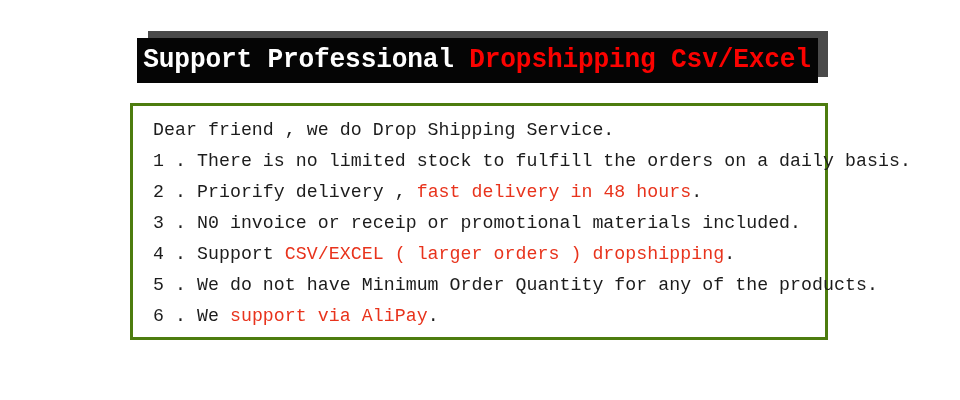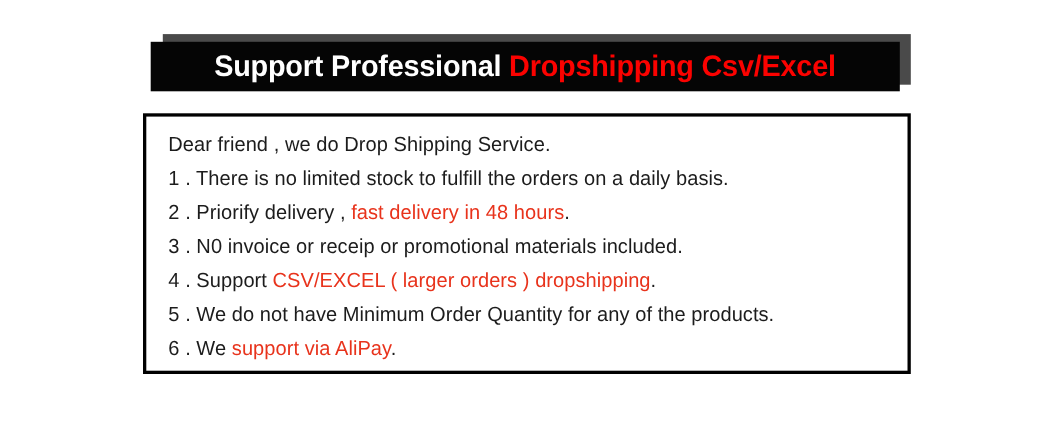--- a/index.html
+++ b/index.html
@@ -13,20 +13,21 @@
     font-family: "Liberation Sans", "DejaVu Sans", sans-serif;
     overflow: hidden;
     position: relative;
   }
 
   .page {
     position: relative;
     width: 960px;
     height: 400px;
     background: #ffffff;
+    font-family: Liberation Mono, monospace;
   }
 
   
   .banner-wrap {
     position: absolute;
     left: 137px;
     top: 31px;
     width: 691px;
     height: 52px;
   }
@@ -61,21 +62,21 @@
   .banner-text .seg-white { color: #ffffff; }
   .banner-text .seg-red { color: #fb0200; }
 
   
   .info-box {
     position: absolute;
     left: 130px;
     top: 103px;
     width: 698px;
     height: 237px;
-    border: 3px solid #000000;
+    border: 3px solid #4d7c0f;
     background: #ffffff;
     box-sizing: border-box;
   }
   .info-lines {
     position: absolute;
     left: 20px;
     top: 9px;
     right: 8px;
   }
   .info-line {

